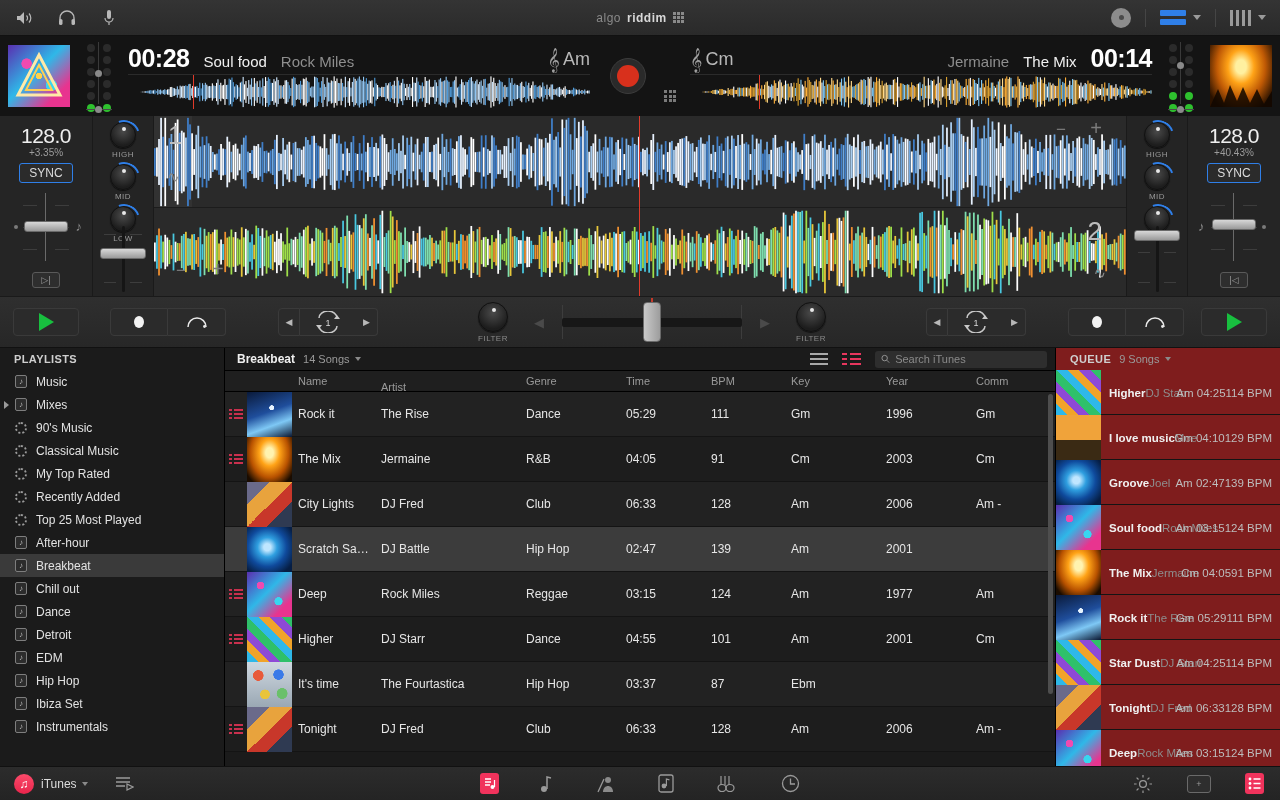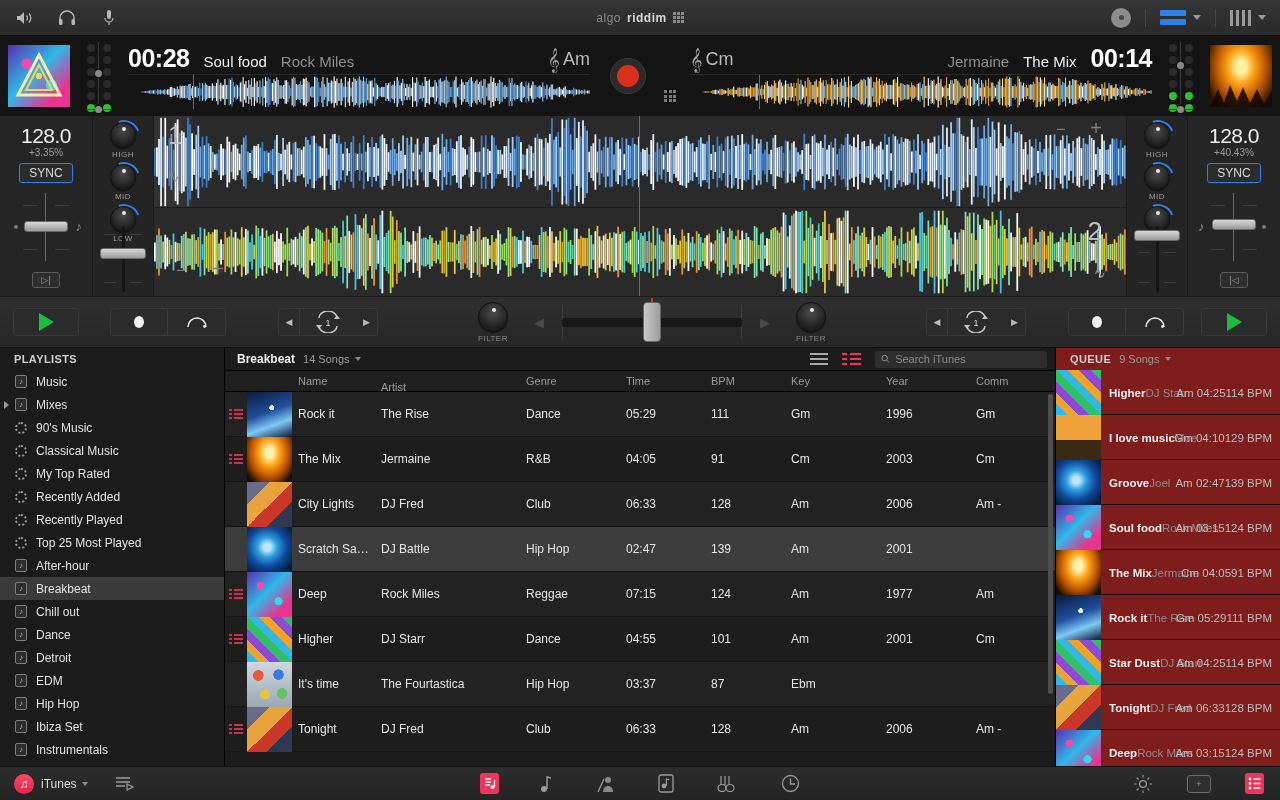--- a/index.html
+++ b/index.html
@@ -2264,26 +2264,20 @@
           <div class="side-item" style="position: relative;">
             <span class="side-ic">
               <span class="ic-gear"></span>
             </span>
             <span>Recently Added</span>
           </div>
           <div class="side-item" style="position: relative;">
             <span class="side-ic">
               <span class="ic-gear"></span>
             </span>
-            <span>Recently Played</span>
-          </div>
-          <div class="side-item" style="position: relative;">
-            <span class="side-ic">
-              <span class="ic-gear"></span>
-            </span>
             <span>Top 25 Most Played</span>
           </div>
           <div class="side-item" style="position: relative;">
             <span class="side-ic">
               <span class="ic-note">♪</span>
             </span>
             <span>After-hour</span>
           </div>
           <div class="side-item sel" style="position: relative;">
             <span class="side-ic">
@@ -2477,21 +2471,21 @@
                 <span>
                   <b></b>
                   <em></em>
                 </span>
               </span>
             </span>
             <span class="rowart" style="background-image:radial-gradient(circle at 30% 30%, #f04ab0 0 8%, transparent 9%), radial-gradient(circle at 70% 65%, #37d6f0 0 9%, transparent 10%), linear-gradient(135deg,#5a2fb0,#2fb8e8 45%,#e8348f 80%)"></span>
             <span class="c" style="width:83px">Deep</span>
             <span class="c" style="width:145px">Rock Miles</span>
             <span class="c" style="width:100px">Reggae</span>
-            <span class="c" style="width:85px">07:15</span>
+            <span class="c" style="width:85px">03:15</span>
             <span class="c" style="width:80px">124</span>
             <span class="c" style="width:95px">Am</span>
             <span class="c" style="width:90px">1977</span>
             <span class="c" style="flex:1">Am</span>
           </div>
           <div class="row alt">
             <span class="rowhandle">
               <span class="rh">
                 <span>
                   <b></b>

